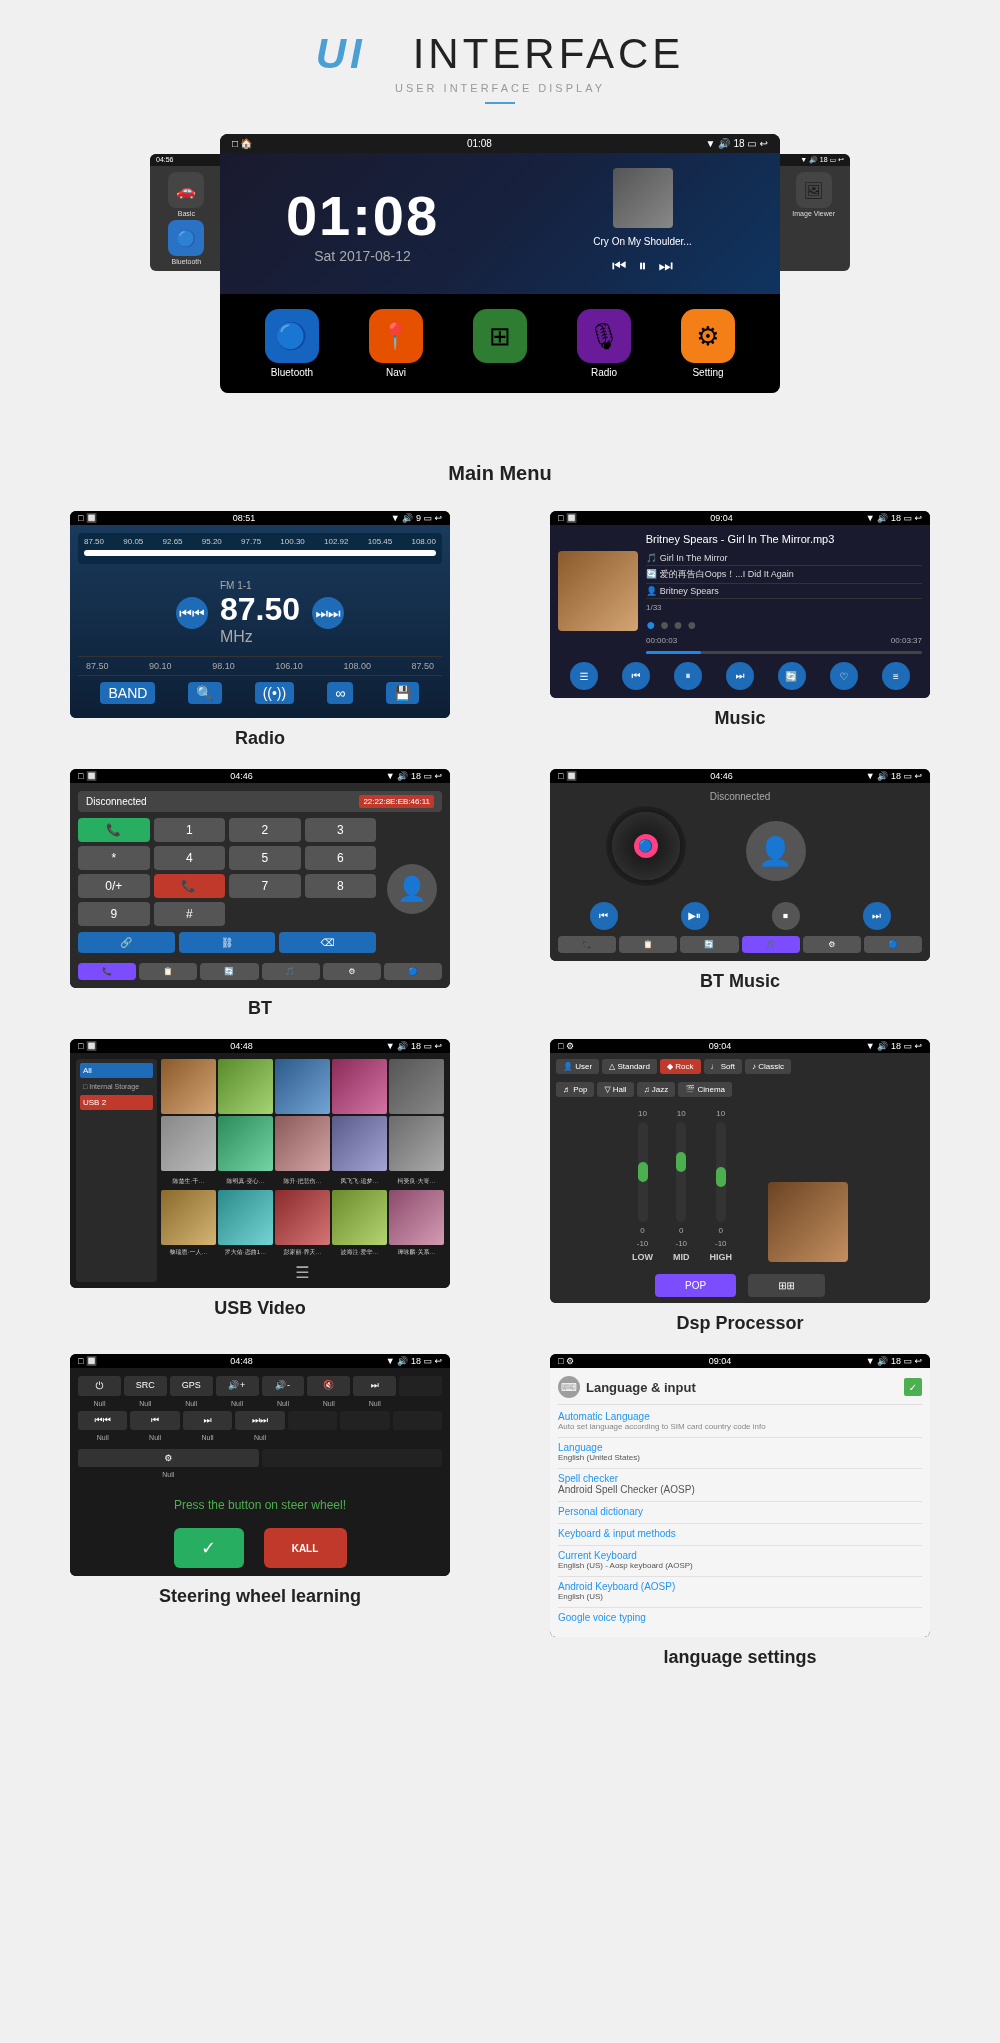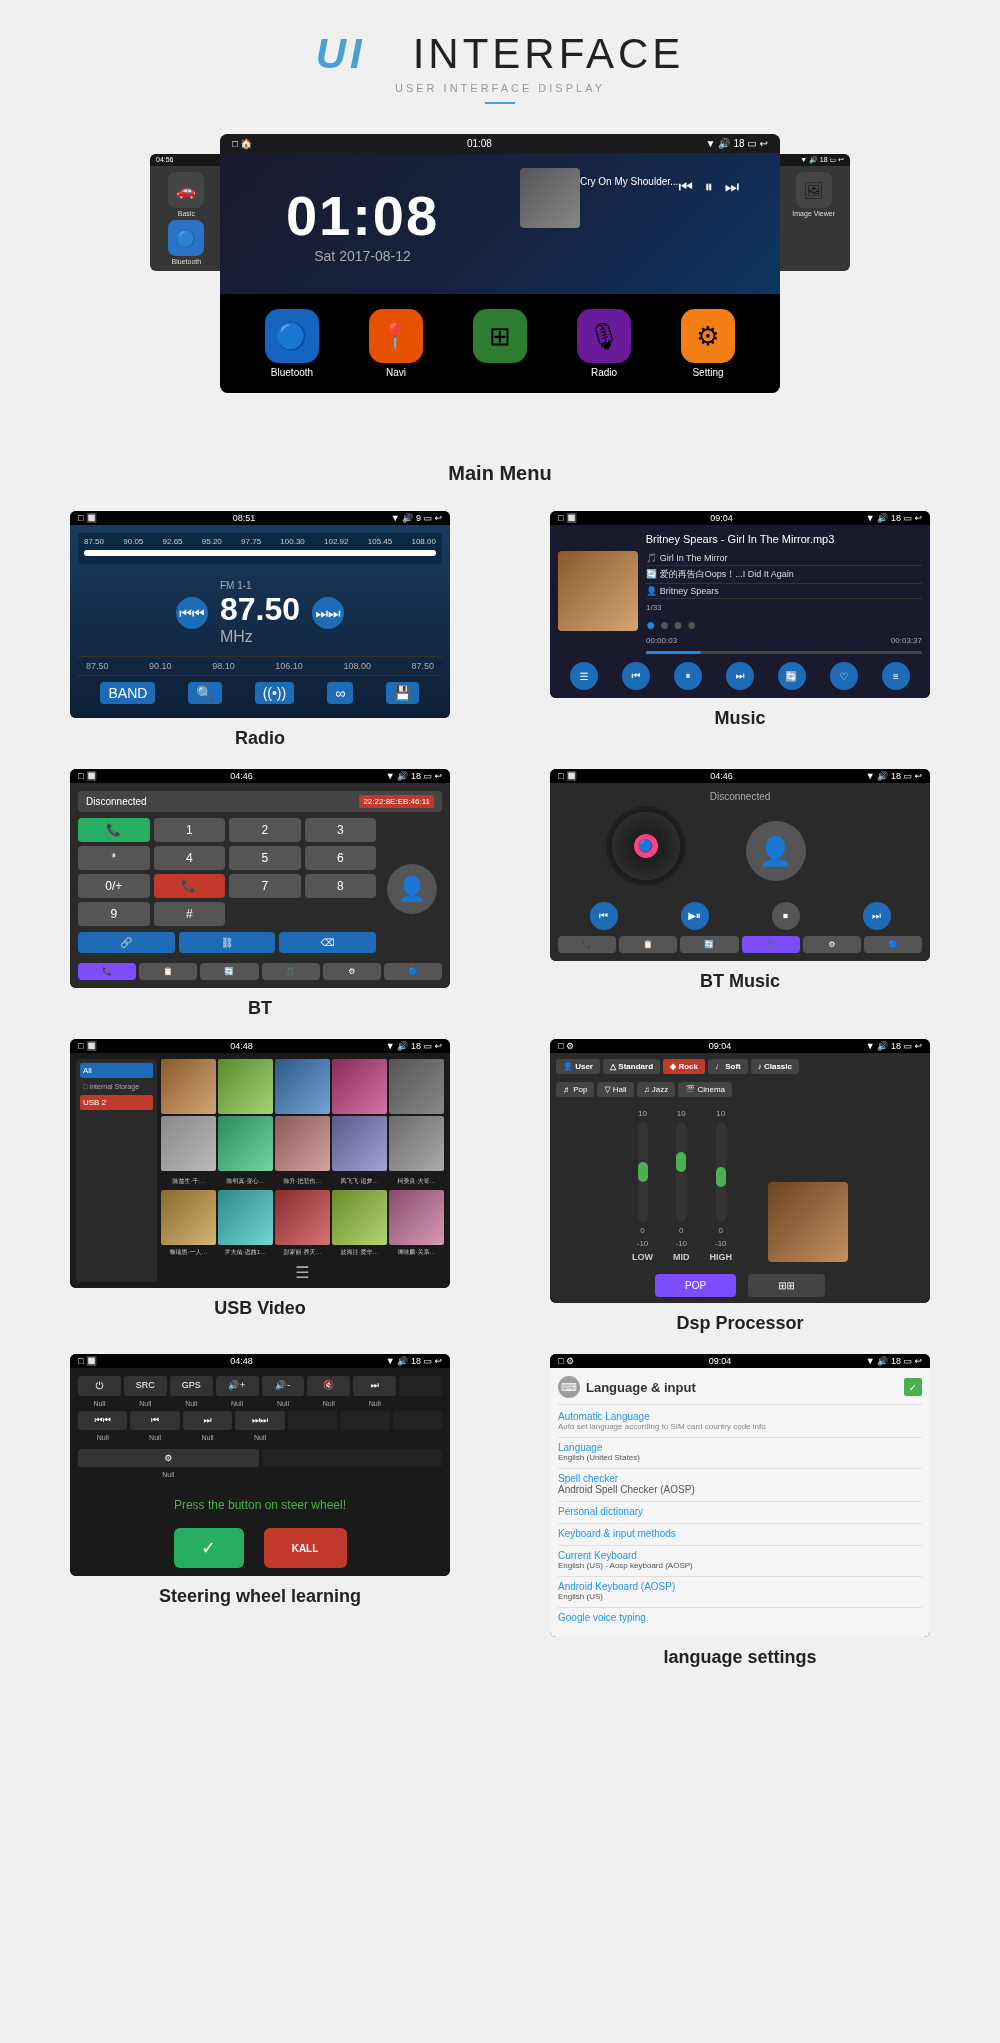--- a/index.html
+++ b/index.html
@@ -371,20 +371,22 @@
       color: #fff;
       letter-spacing: 2px;
     }
     .clock-date {
       font-size: 14px;
       color: #aaa;
     }
     .music-player-section {
       flex: 1;
       display: flex;
+      flex-direction: column;
+      align-items: center;
       padding: 15px;
     }
     .mp-album {
       width: 60px; height: 60px;
       background: linear-gradient(135deg, #555, #888);
       border-radius: 4px;
     }
     .mp-title {
       color: #fff;
       font-size: 10px;
@@ -897,21 +899,21 @@
 
   <div class="screenshot-item">
     <div class="screen screen-music">
       <div class="status-bar">
         <span>□ ⚙</span>
         <span>09:04</span>
         <span>▼ 🔊 18 ▭ ↩</span>
       </div>
       <div style="padding:6px;background:#2a2a2a;">
 
-        <div style="display:flex;flex-wrap:wrap;gap:3px;margin-bottom:8px;font-weight:bold;">
+        <div style="display:flex;flex-wrap:wrap;gap:3px;margin-bottom:8px;">
           <div style="background:#444;border-radius:3px;color:#fff;padding:3px 7px;font-size:8px;">👤 User</div>
           <div style="background:#444;border-radius:3px;color:#fff;padding:3px 7px;font-size:8px;">△ Standard</div>
           <div style="background:#c0392b;border-radius:3px;color:#fff;padding:3px 7px;font-size:8px;">◆ Rock</div>
           <div style="background:#444;border-radius:3px;color:#fff;padding:3px 7px;font-size:8px;">♩ Soft</div>
           <div style="background:#444;border-radius:3px;color:#fff;padding:3px 7px;font-size:8px;">♪ Classic</div>
         </div>
         <div style="display:flex;flex-wrap:wrap;gap:3px;margin-bottom:12px;">
           <div style="background:#444;border-radius:3px;color:#fff;padding:3px 7px;font-size:8px;">♬ Pop</div>
           <div style="background:#444;border-radius:3px;color:#fff;padding:3px 7px;font-size:8px;">▽ Hall</div>
           <div style="background:#444;border-radius:3px;color:#fff;padding:3px 7px;font-size:8px;">♫ Jazz</div>

